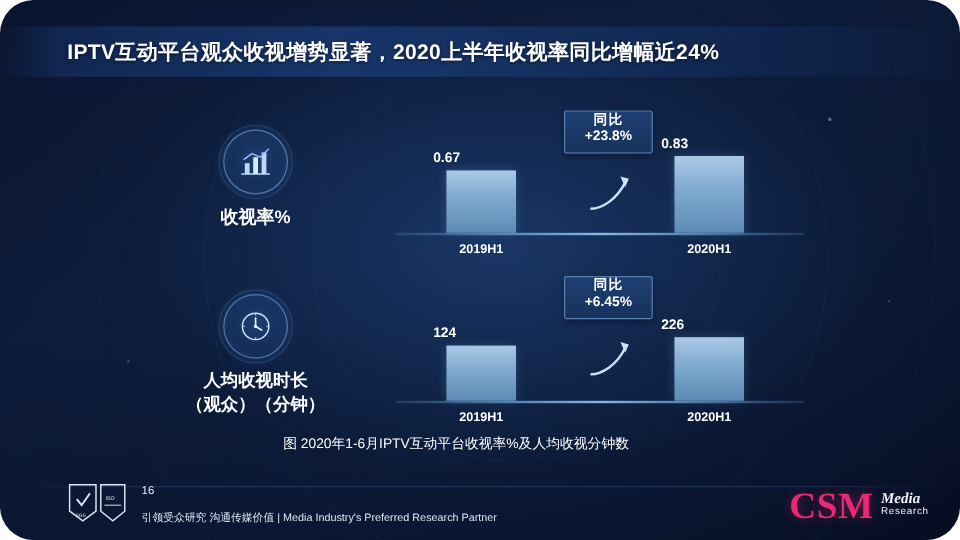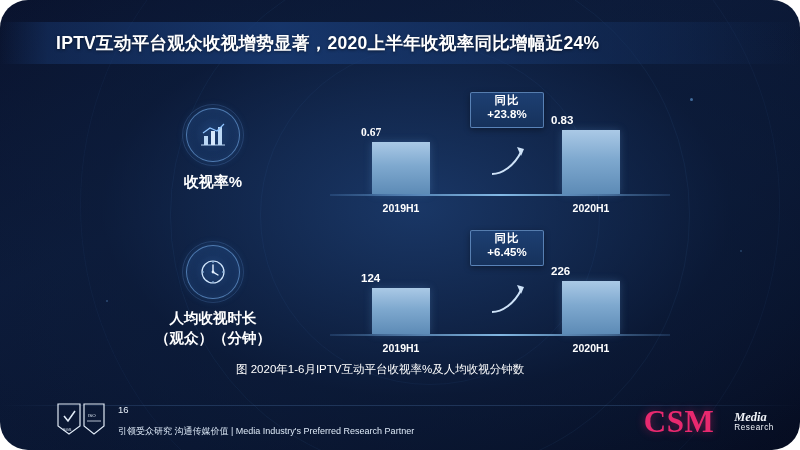--- a/index.html
+++ b/index.html
@@ -141,21 +141,21 @@
   #footer-slogan {
     position: absolute; left: 118px; top: 425px;
     color: #dce8f6; font-size: 9px; white-space: nowrap;
   }
   #cert-badge {
     position: absolute; left: 54px; top: 402px;
     width: 52px; height: 34px;
   }
   #logo {
     position: absolute; right: 26px; bottom: 14px;
-    display: flex; align-items: flex-end; gap: 20px; margin-top: 11px;
+    display: flex; align-items: center; gap: 6px; margin-top: 11px;
   }
   #logo-main {
     font-family: "Liberation Serif", serif;
     font-size: 31px; font-weight: bold; letter-spacing: 0.5px;
     color: #e8296f;
     text-shadow: 0 0 10px rgba(232,41,111,0.45);
     line-height: 0.95;
   }
   #logo-sub { color: #f0f3f8; line-height: 1.05; padding-bottom: 3px; }
   #logo-sub .m { font-family: "Liberation Serif", serif; font-size: 12.5px; font-style: italic; font-weight: bold; }
@@ -202,21 +202,21 @@
     <div class="row-title small">人均收视时长</div>
     <div class="row-title small">（观众）（分钟）</div>
   </div>
 
   <div class="panel" id="panel1">
     <div class="axis"></div>
 
     <div class="bar b1" style="height:52px;"></div>
     <div class="bar b2" style="height:64px;"></div>
 
-    <div class="bar-value" style="left:31px; bottom:58px;font-family:Liberation Serif, serif;">0.67</div>
+    <div class="bar-value" style="left:31px; bottom:58px;">0.67</div>
     <div class="bar-value" style="left:221px; bottom:70px;">0.83</div>
 
     <div class="axis-tick" style="left:26px; bottom:-18px;">2019H1</div>
     <div class="axis-tick" style="left:216px; bottom:-18px;">2020H1</div>
 
     <div class="callout" style="left:140px; top:-4px; width:74px;">
       <div class="l1">同比</div>
       <div class="l2">+23.8%</div>
     </div>
     <svg class="arrow-svg" style="left:158px; top:48px;" width="42" height="34" viewBox="0 0 42 34">

